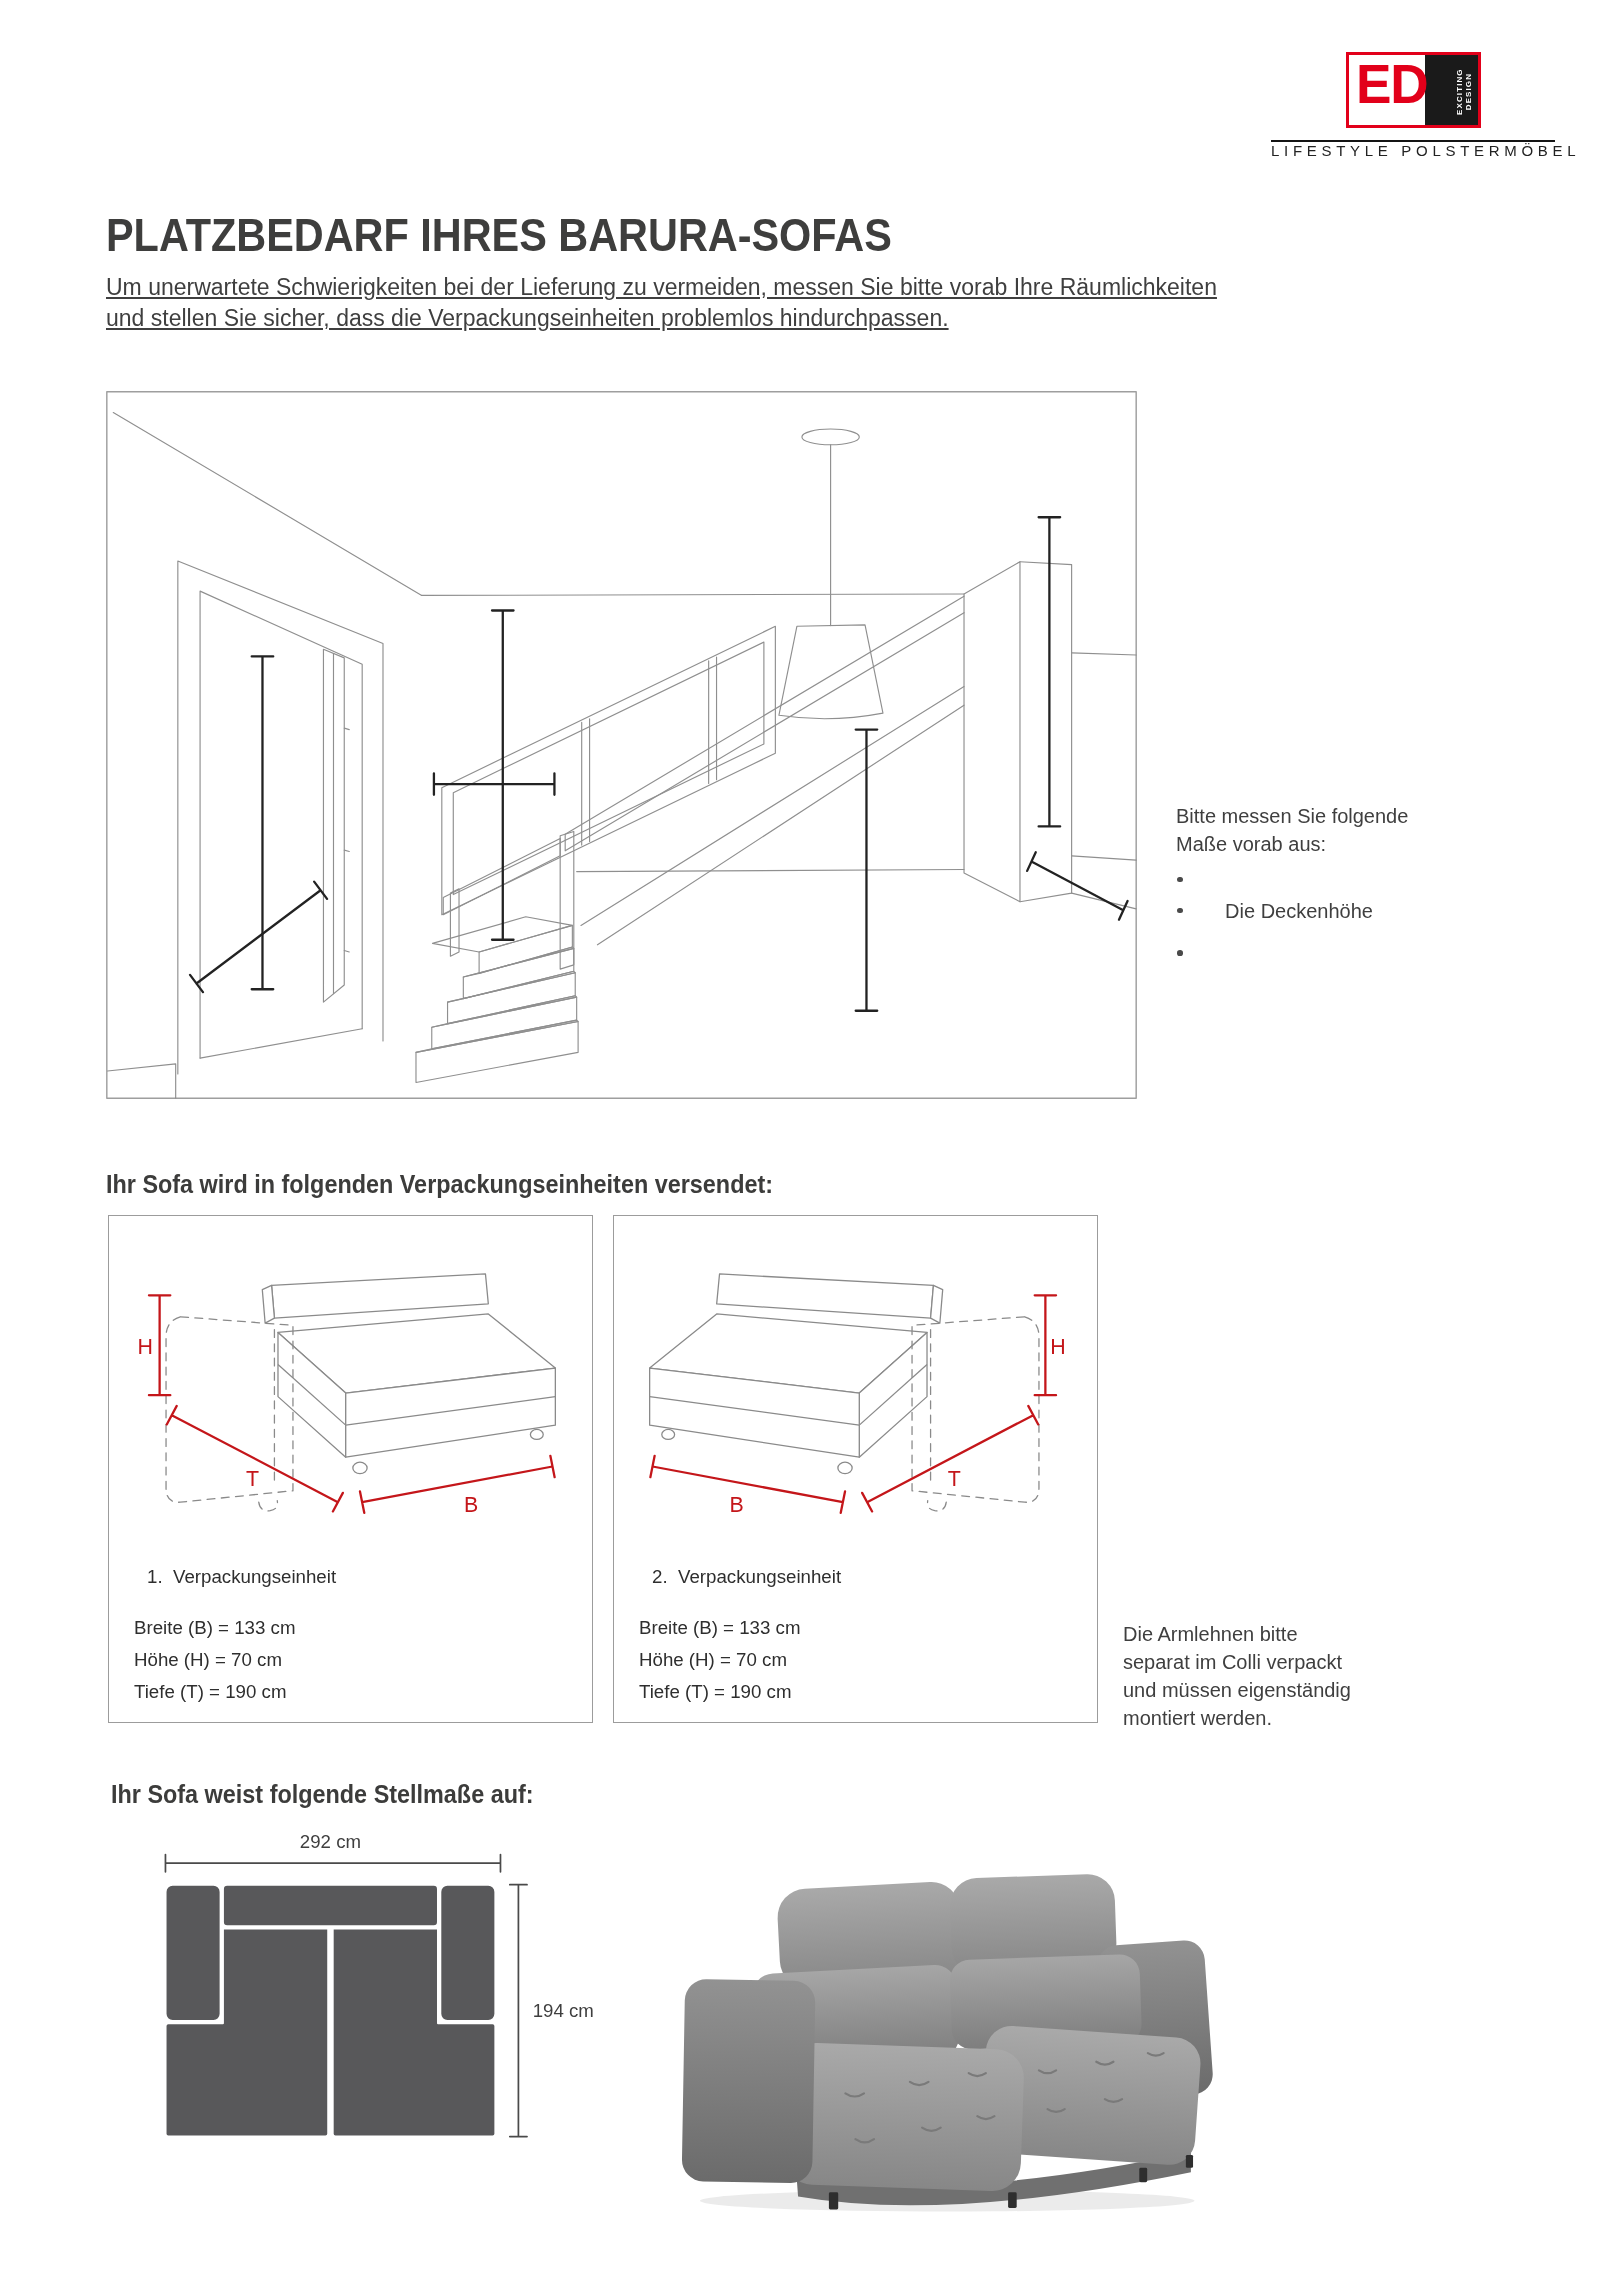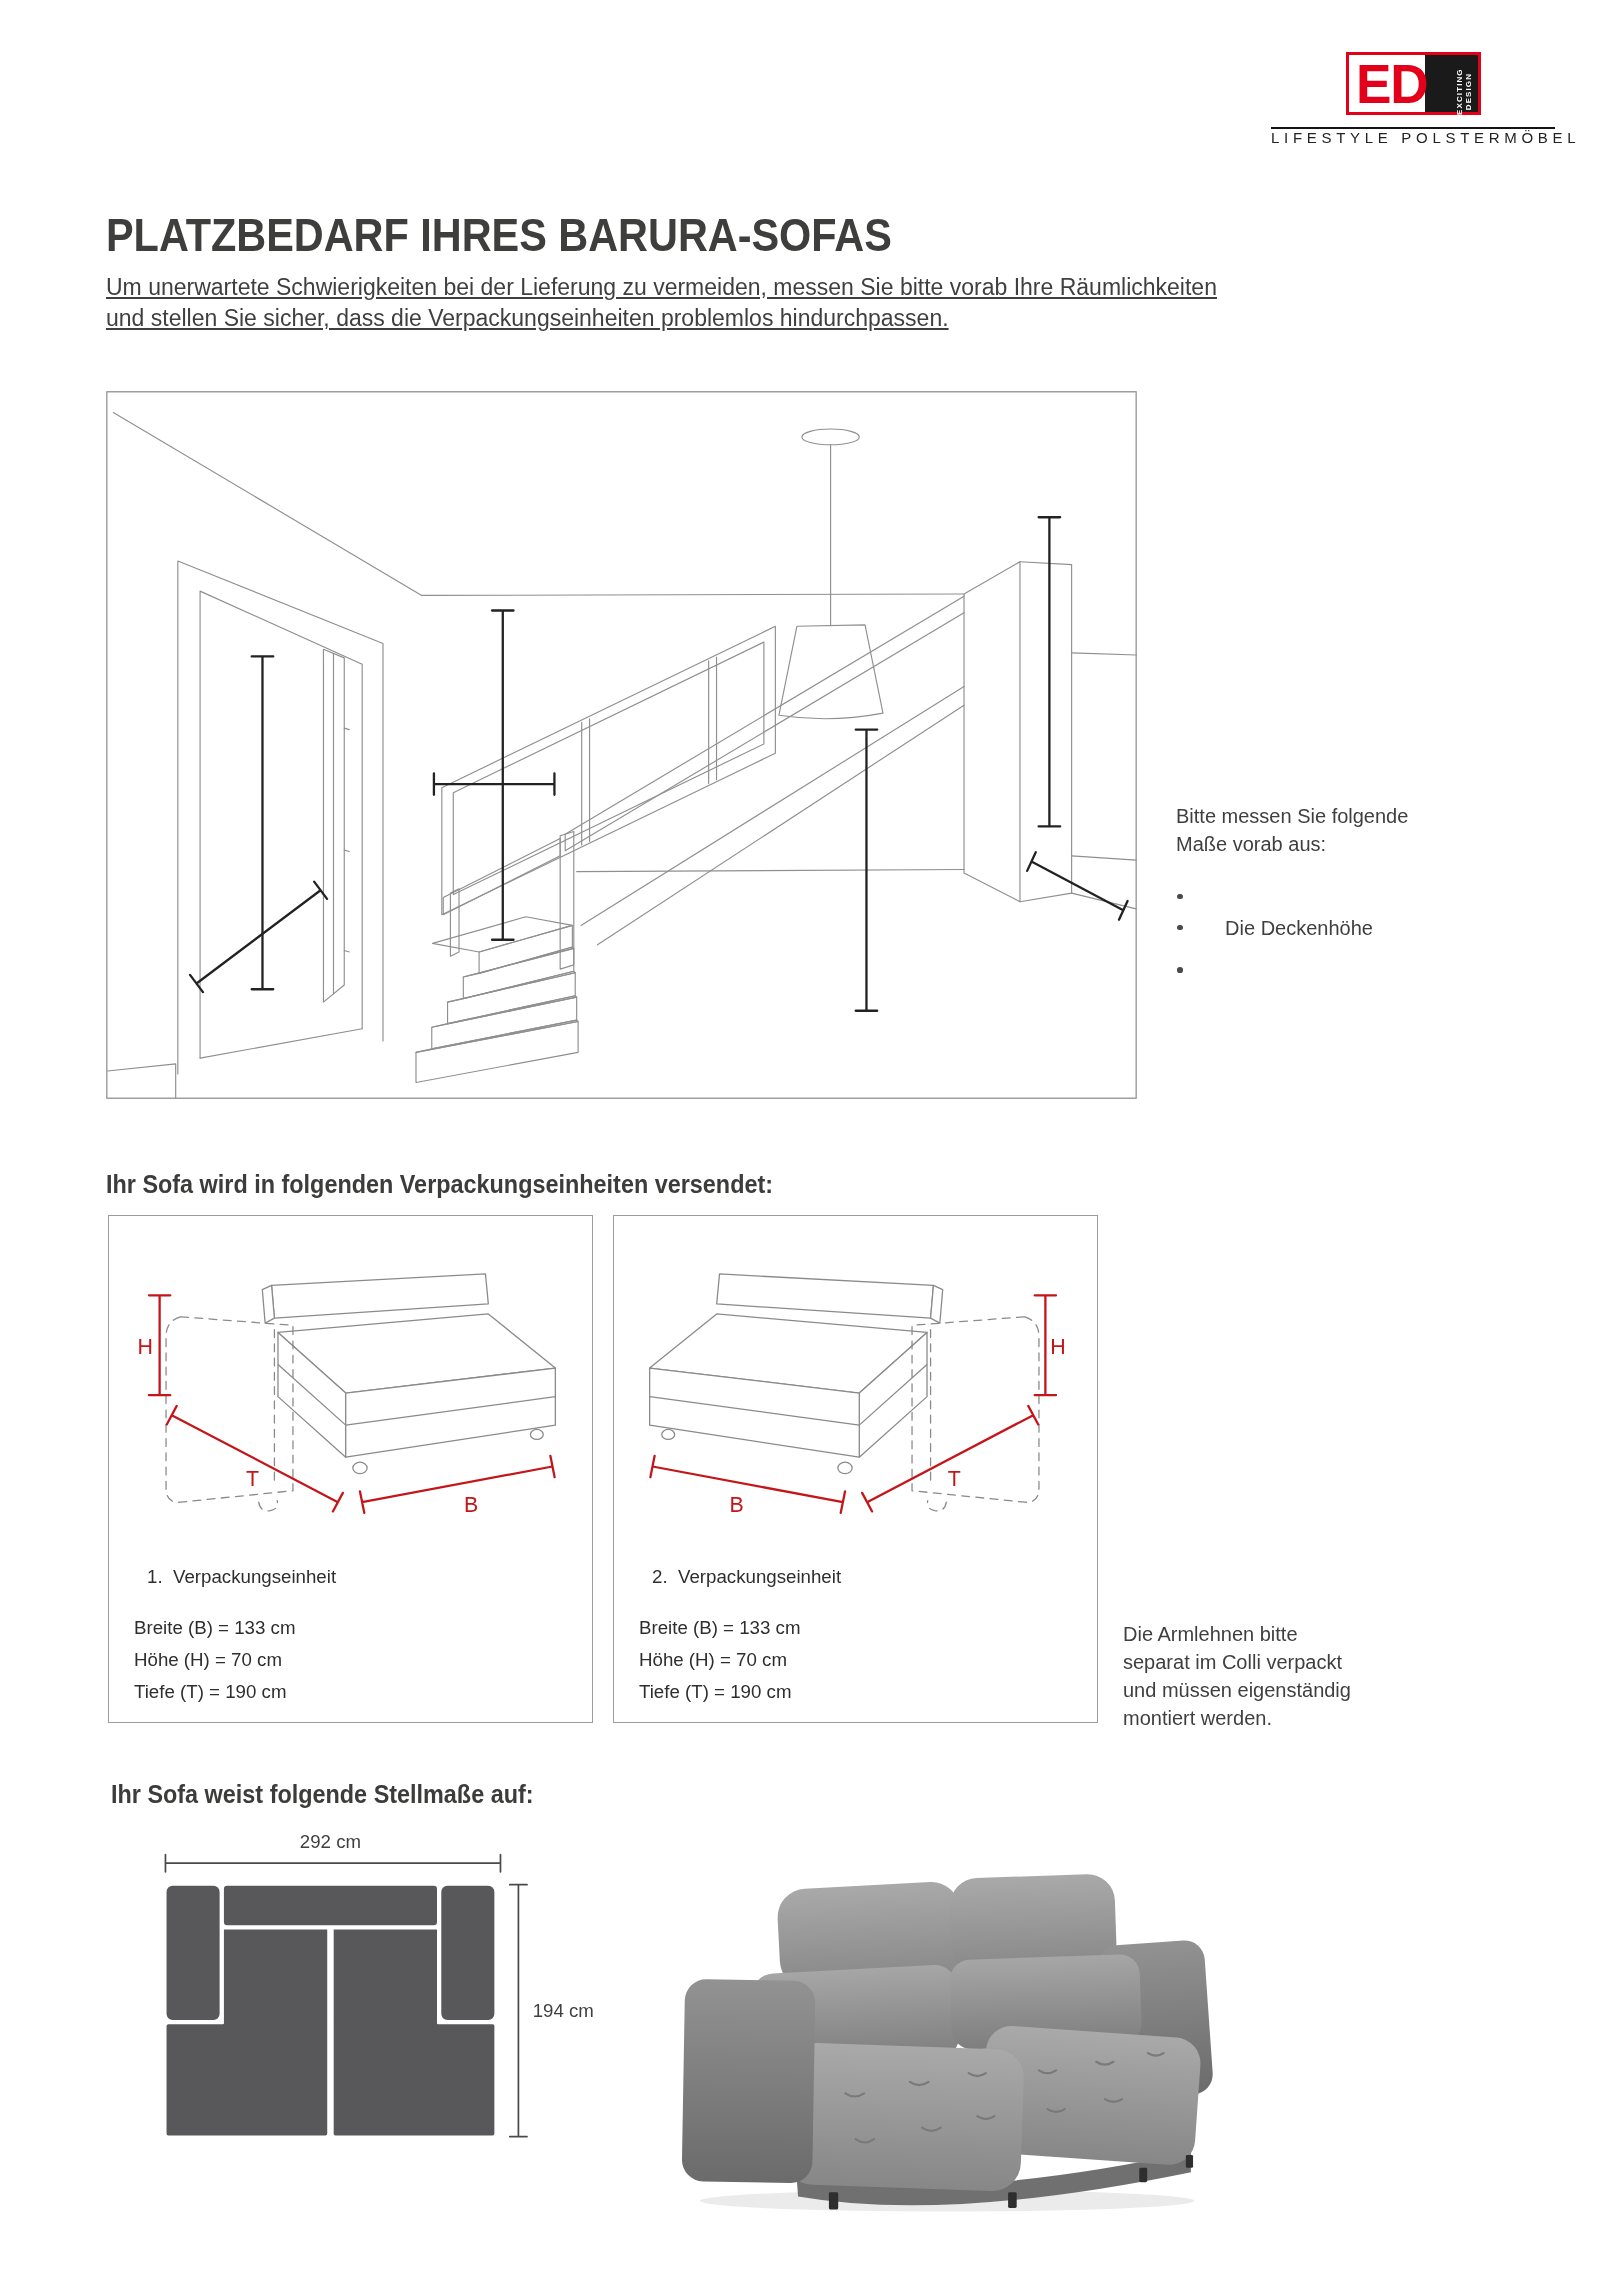--- a/index.html
+++ b/index.html
@@ -3,37 +3,37 @@
 <meta charset="utf-8">
 <style>
   html,body{margin:0;padding:0;background:#ffffff;}
   body{width:1623px;height:2295px;position:relative;overflow:hidden;
        font-family:"Liberation Sans", sans-serif;color:#3f3f3f;}
   .abs{position:absolute;}
   .nowrap{white-space:nowrap;}
   .cond{display:inline-block;transform:scaleX(.9);transform-origin:left top;}
   
   .logo-block{left:1271px;top:52px;width:284px;}
-  .logo-box{position:relative;width:135px;height:63px;margin:0 auto;
+  .logo-box{position:relative;width:135px;height:76px;margin:0 auto;
             border:3.6px solid #e2001a;background:#fff;box-sizing:border-box;}
   .logo-black{position:absolute;right:0;top:0;bottom:0;width:53px;background:#1a1a1a;}
   .logo-ed{position:absolute;left:7.2px;top:-4.3px;font-size:56px;font-weight:bold;
            color:#e2001a;letter-spacing:-1.4px;transform:scaleX(.95);transform-origin:left top;}
   .logo-vert{position:absolute;right:-10px;top:28px;transform:rotate(-90deg);
              transform-origin:center;color:#fff;font-size:8px;font-weight:bold;
              letter-spacing:1.1px;line-height:8.6px;text-align:center;}
   .logo-rule{border-top:2.2px solid #141414;margin-top:12.2px;}
   .logo-tagline{font-size:15px;letter-spacing:4.7px;color:#222;
                 text-align:center;white-space:nowrap;}
   
   .page-title{left:106px;top:208px;font-size:46px;font-weight:bold;color:#3e3e3d;}
   .intro{font-size:23px;color:#3f3f3f;text-decoration:underline;}
   
   .mnote{left:1176px;top:802px;width:287px;font-size:20px;line-height:28px;color:#3f3f3f;}
-  .mnote-head{margin-bottom:25px;}
+  .mnote-head{margin-bottom:8px;}
   .bullet-row{display:flex;margin-bottom:14.3px;}
   .bullet-dot{width:5.7px;height:5.7px;border-radius:50%;background:#4a4a4a;
               margin:10.8px 0 0 1.4px;flex:none;}
   .bullet-text{margin-left:42px;width:238px;}
   
   .sec-head{font-size:26px;font-weight:bold;color:#3c3c3b;}
   .pack-box{top:1215px;width:485px;height:508px;border:1.4px solid #9c9c9c;box-sizing:border-box;background:#fff;}
   .pack-label{position:absolute;left:38px;top:350px;font-size:18.7px;color:#2e2e2e;}
   .pack-dims{position:absolute;left:25px;top:396px;font-size:18.7px;line-height:32px;color:#2e2e2e;}
   .arm-note{left:1123px;top:1620px;font-size:20px;line-height:28px;color:#3f3f3f;}

